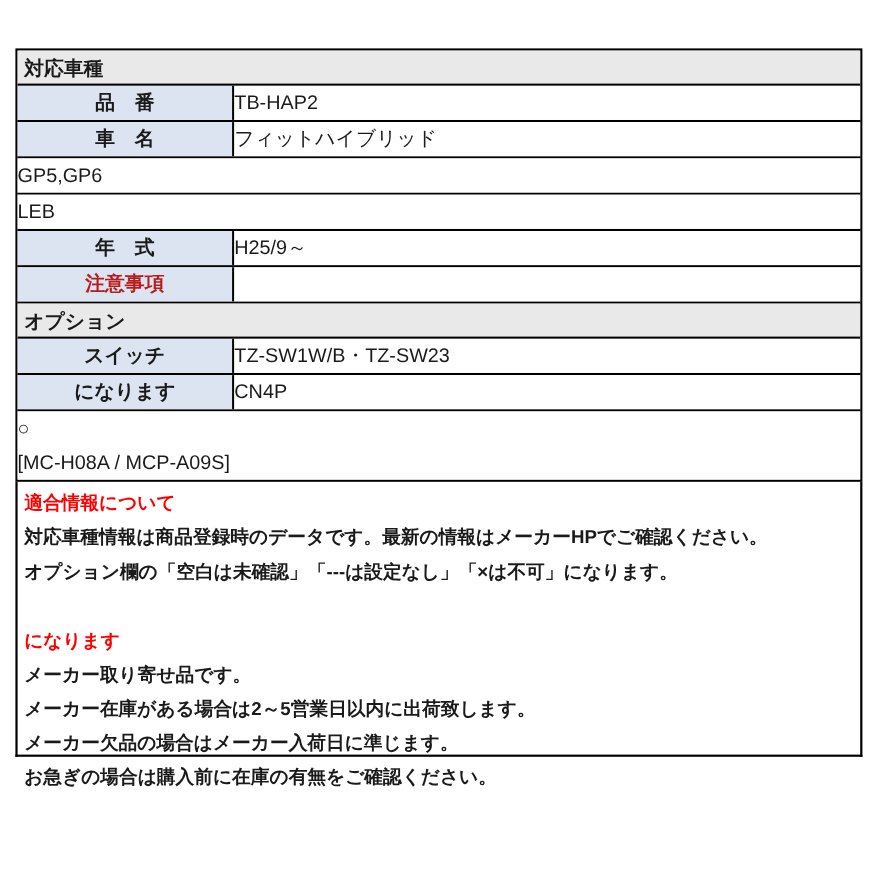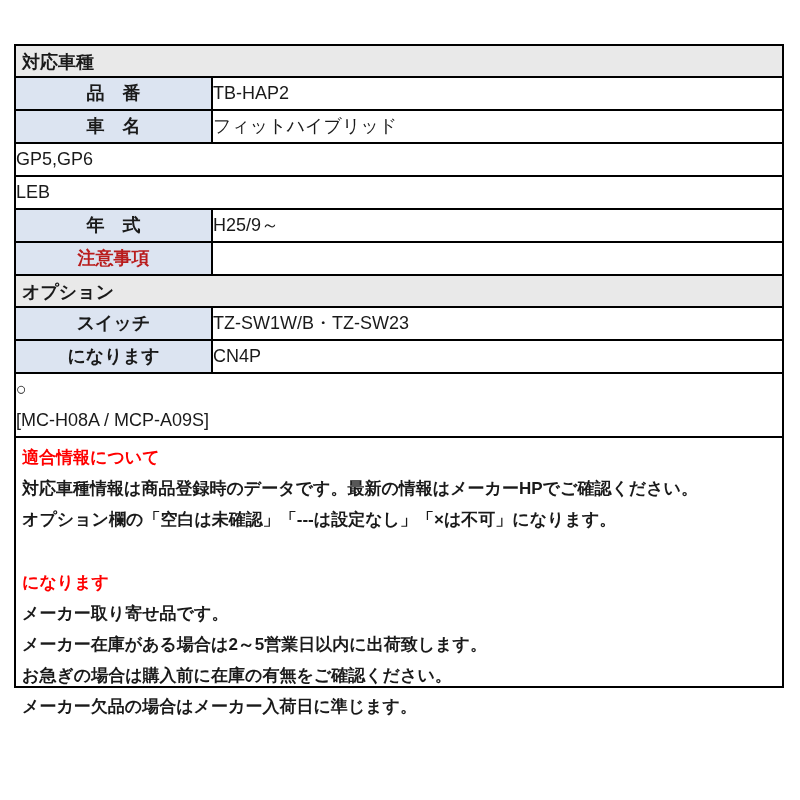--- a/index.html
+++ b/index.html
@@ -91,17 +91,17 @@
   </div>
 
   <div class="info-box">
     <div class="info-heading">適合情報について</div>
     <div class="info-line">対応車種情報は商品登録時のデータです。最新の情報はメーカーHPでご確認ください。</div>
     <div class="info-line">オプション欄の「空白は未確認」「---は設定なし」「×は不可」になります。</div>
     <div class="info-spacer"></div>
     <div class="info-heading">になります</div>
     <div class="info-line">メーカー取り寄せ品です。</div>
     <div class="info-line">メーカー在庫がある場合は2～5営業日以内に出荷致します。</div>
+    <div class="info-line">メーカー欠品の場合はメーカー入荷日に準じます。</div>
     <div class="info-line">お急ぎの場合は購入前に在庫の有無をご確認ください。</div>
-    <div class="info-line">メーカー欠品の場合はメーカー入荷日に準じます。</div>
   </div>
 
 </div>
 
 </body></html>

